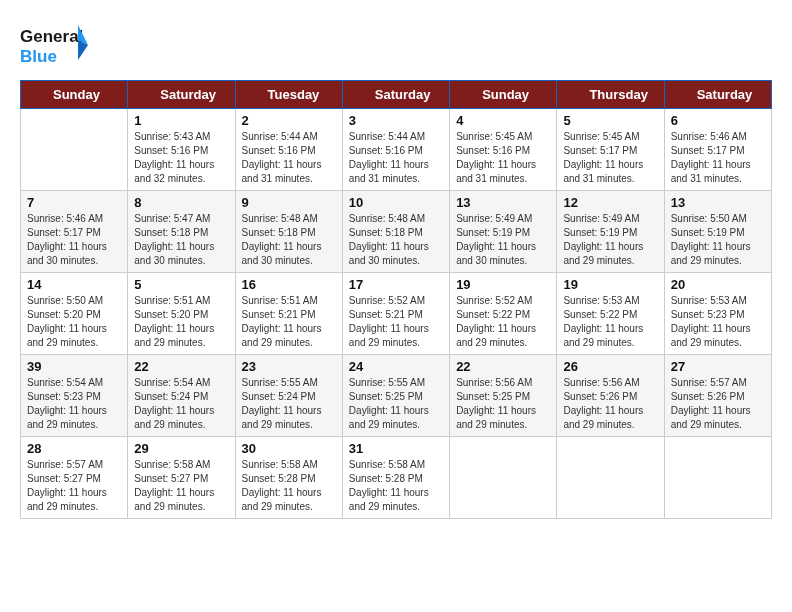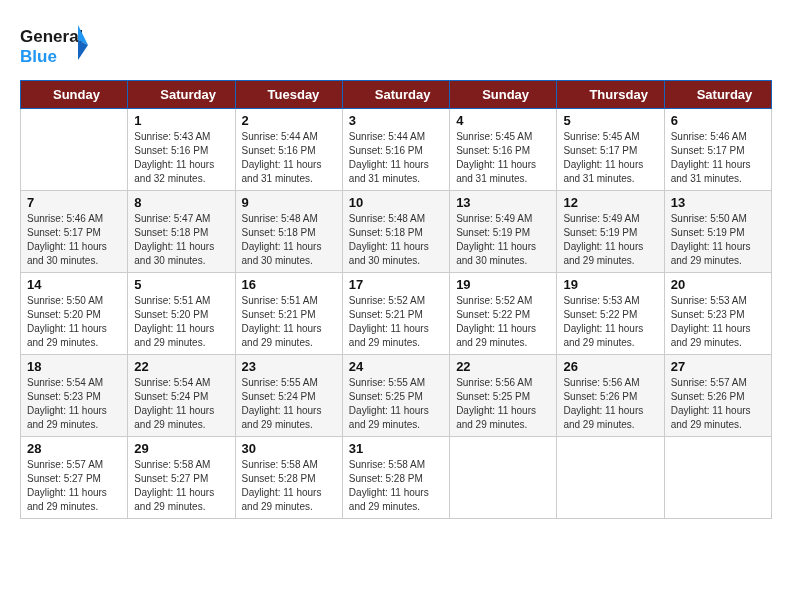--- a/index.html
+++ b/index.html
@@ -195,21 +195,21 @@
           <div class="day-num">19</div>
           <div class="day-info">Sunrise: 5:53 AM<br>Sunset: 5:22 PM<br>Daylight: 11 hours and 29 minutes.</div>
         </td>
         <td>
           <div class="day-num">20</div>
           <div class="day-info">Sunrise: 5:53 AM<br>Sunset: 5:23 PM<br>Daylight: 11 hours and 29 minutes.</div>
         </td>
       </tr>
       <tr>
         <td>
-          <div class="day-num">18</div>
+          <div class="day-num">39</div>
           <div class="day-info">Sunrise: 5:54 AM<br>Sunset: 5:23 PM<br>Daylight: 11 hours and 29 minutes.</div>
         </td>
         <td>
           <div class="day-num">22</div>
           <div class="day-info">Sunrise: 5:54 AM<br>Sunset: 5:24 PM<br>Daylight: 11 hours and 29 minutes.</div>
         </td>
         <td>
           <div class="day-num">23</div>
           <div class="day-info">Sunrise: 5:55 AM<br>Sunset: 5:24 PM<br>Daylight: 11 hours and 29 minutes.</div>
         </td>

